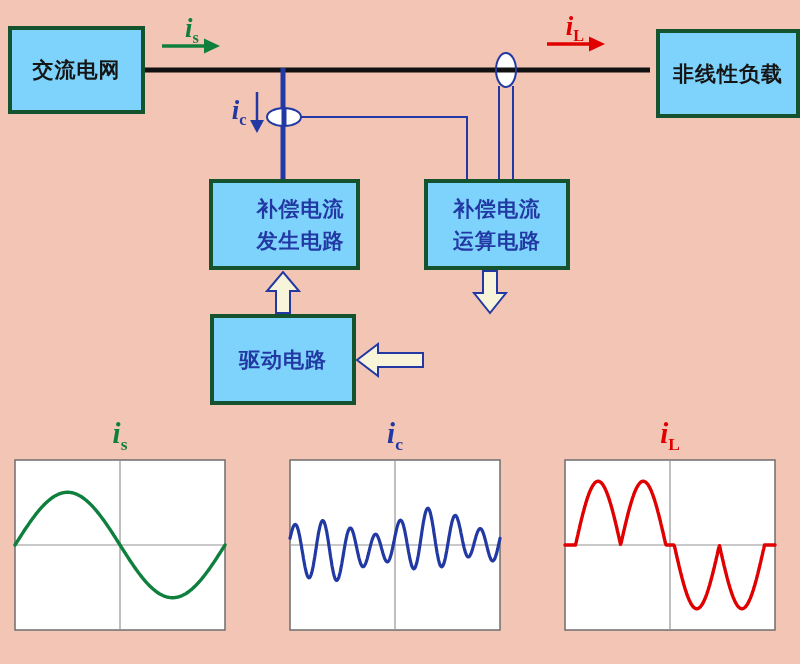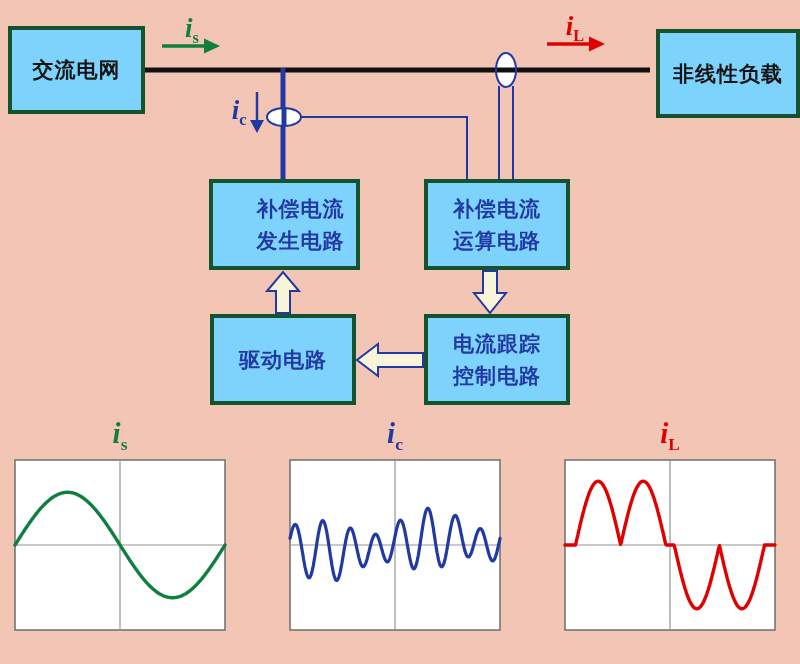--- a/index.html
+++ b/index.html
@@ -93,22 +93,20 @@
     </g>
   </svg>
 
   <div class="box" style="left:8px;top:26px;width:137px;height:88px;">交流电网</div>
   <div class="box" style="left:648px;top:29px;width:144px;height:89px;margin-left:8px;">非线性负载</div>
   <div class="box blue" style="left: 209px; top: 179px; width: 151px; height: 91px; color: rgb(34, 57, 164); padding-left: 32px;">补偿电流
 发生电路</div>
   <div class="box blue" style="left: 424px; top: 179px; width: 146px; height: 91px; color: rgb(34, 57, 164);">补偿电流
 运算电路</div>
   <div class="box blue" style="left: 210px; top: 314px; width: 146px; height: 91px; color: rgb(34, 57, 164);">驱动电路</div>
-  <div class="box blue" style="left: 424px; top: 314px; width: 146px; height: 91px; color: rgb(34, 57, 164);">电流跟踪
-控制电路</div>
 
   <span class="cur" style="left: 168px; top: 13px; width: 48px; color: rgb(15, 127, 62);">
     <i>i</i><sub>s</sub>
   </span>
   <span class="cur" style="left: 551px; top: 11px; width: 48px; color: rgb(224, 0, 0);">
     <i>i</i><sub>L</sub>
   </span>
   <span class="cur" style="left: 222px; top: 95px; width: 34px; color: rgb(34, 57, 164);">
     <i>i</i><sub>c</sub>
   </span>

